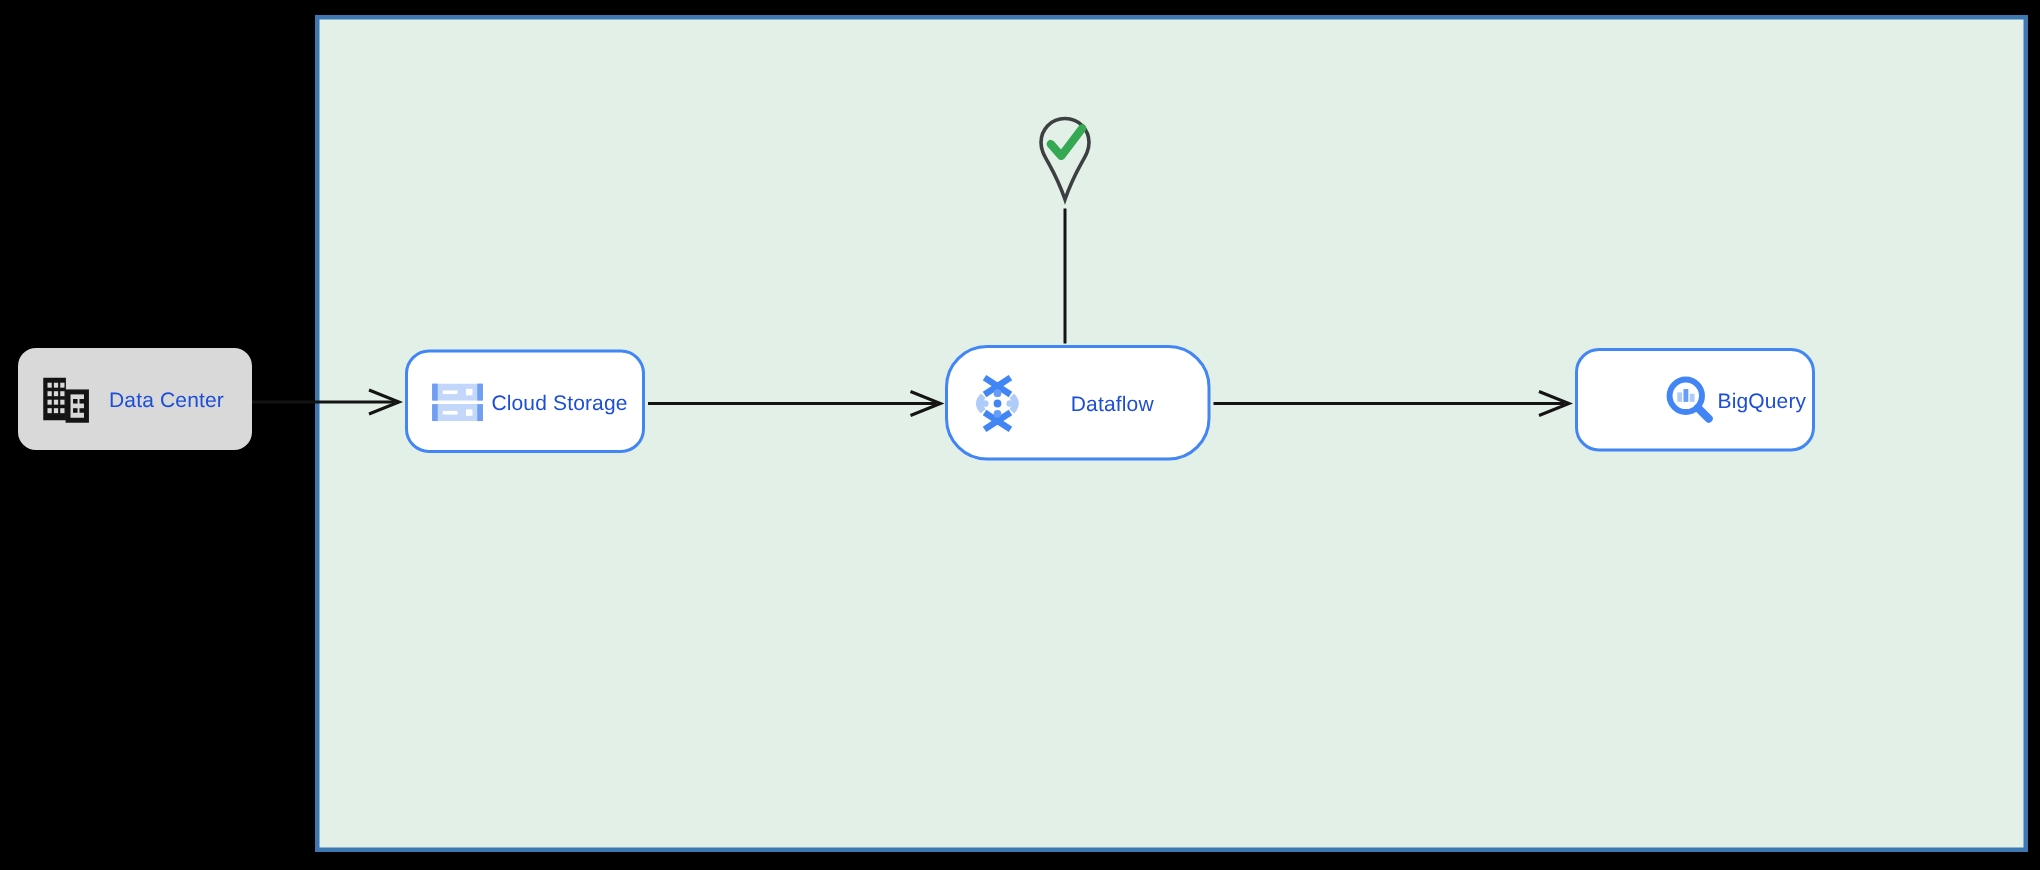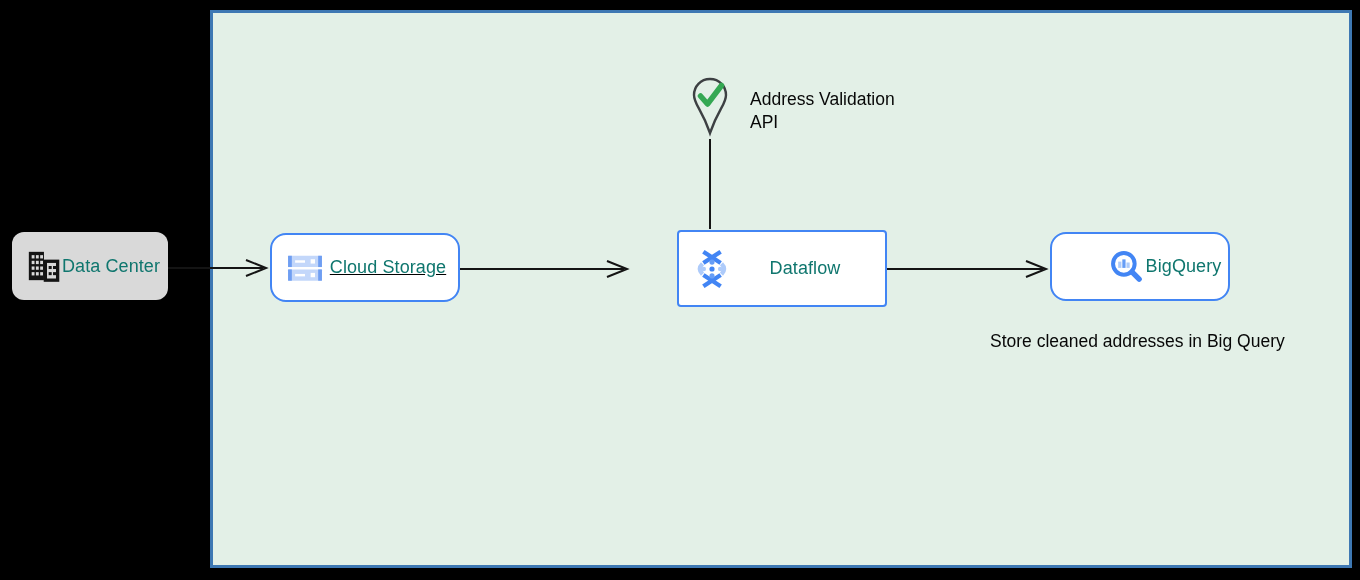--- a/index.html
+++ b/index.html
@@ -18,25 +18,25 @@
   }
   .connectors {
     position:absolute; left:0; top:0; width:1360px; height:580px;
     pointer-events:none;
   }
   .node {
     position:absolute; display:flex; align-items:center;
     background:#ffffff; border:2px solid #4285f4;
   }
   .node .icon { display:flex; align-items:center; justify-content:center; margin-left:14px; flex:0 0 auto; }
-  .node .label { flex:1; text-align:center; font-size:18px; color:#0f766e; padding-right:6px; letter-spacing:.1px; }
+  .node .label { flex:1; text-align:center; font-size:14px; color:#1d4ed8; padding-right:6px; letter-spacing:.1px; }
   .node-dc { left:12px; top:232px; width:156px; height:68px; border-radius:12px; background:#d9d9d9; border:none; }
-  .node-cs { left:270px; top:233px; width:190px; height:69px; border-radius:16px;text-decoration:underline; }
-  .node-df { left:630px; top:230px; width:210px; height:77px; border-radius:4px;margin-left:47px; }
-  .node-bq { left:1050px; top:232px; width:180px; height:69px; border-radius:16px;padding-left:43px; }
+  .node-cs { left:270px; top:233px; width:160px; height:69px; border-radius:16px; }
+  .node-df { left:630px; top:230px; width:177px; height:77px; border-radius:28px; }
+  .node-bq { left:1050px; top:232px; width:160px; height:69px; border-radius:16px;padding-left:43px; }
   .caption {
     position:absolute; font-size:17.5px; line-height:24px; color:#070707;
     white-space:pre-line;
   }
   .cap-upload  { left:270px; top:330px; width:210px; }
   .cap-process { left:570px; top:329px; }
   .cap-store   { left:990px; top:329px; }
   .pin-wrap { position:absolute; left:688px; top:77px; }
   .val-label {
     position:absolute; left:750px; top:88px;
@@ -71,22 +71,20 @@
   </svg>
 
   <div class="pin-wrap">
     <span>
       <svg width="44" height="60" viewBox="0 0 40 60">
         <path d="M20 2 C10.5 2 4 9.5 4 18 C4 27.5 11.5 31.5 20 56 C28.5 31.5 36 27.5 36 18 C36 9.5 29.5 2 20 2 Z" fill="none" stroke="#3d4043" stroke-width="2.4"></path>
         <path d="M10.5 19 L17.5 27 L31.5 8.5" fill="none" stroke="#34a853" stroke-width="5.5" stroke-linecap="round" stroke-linejoin="round"></path>
       </svg>
     </span>
   </div>
-  <div class="val-label">Address Validation
-API</div>
 
   <div class="node node-dc">
     <span class="icon">
       <svg width="34" height="34" viewBox="0 0 36 34">
         <rect x="3" y="2" width="16" height="30" fill="#141414"></rect>
         <g fill="#d9d9d9">
           <rect x="6" y="5.5" width="3" height="3.5"></rect>
             <rect x="10.5" y="5.5" width="3" height="3.5"></rect>
             <rect x="15" y="5.5" width="3" height="3.5"></rect>
           <rect x="6" y="11.5" width="3" height="3.5"></rect>
@@ -162,15 +160,14 @@
         <circle cx="16.5" cy="16.5" r="12" fill="#ffffff" stroke="#4285f4" stroke-width="4.4"></circle>
         <rect x="10.2" y="14" width="3.6" height="7" fill="#aecbfa"></rect>
         <rect x="14.8" y="11.5" width="3.6" height="9.5" fill="#669df6"></rect>
         <rect x="19.4" y="15" width="3.6" height="6" fill="#aecbfa"></rect>
         <path d="M25.5 25.5 L33.5 33.5" stroke="#4285f4" stroke-width="6" stroke-linecap="round"></path>
       </svg>
     </span>
     <span class="label">BigQuery</span>
   </div>
 
-  <div class="caption cap-store">Store cleaned addresses in Big Query</div>
 
 </div>
 
 </body></html>

